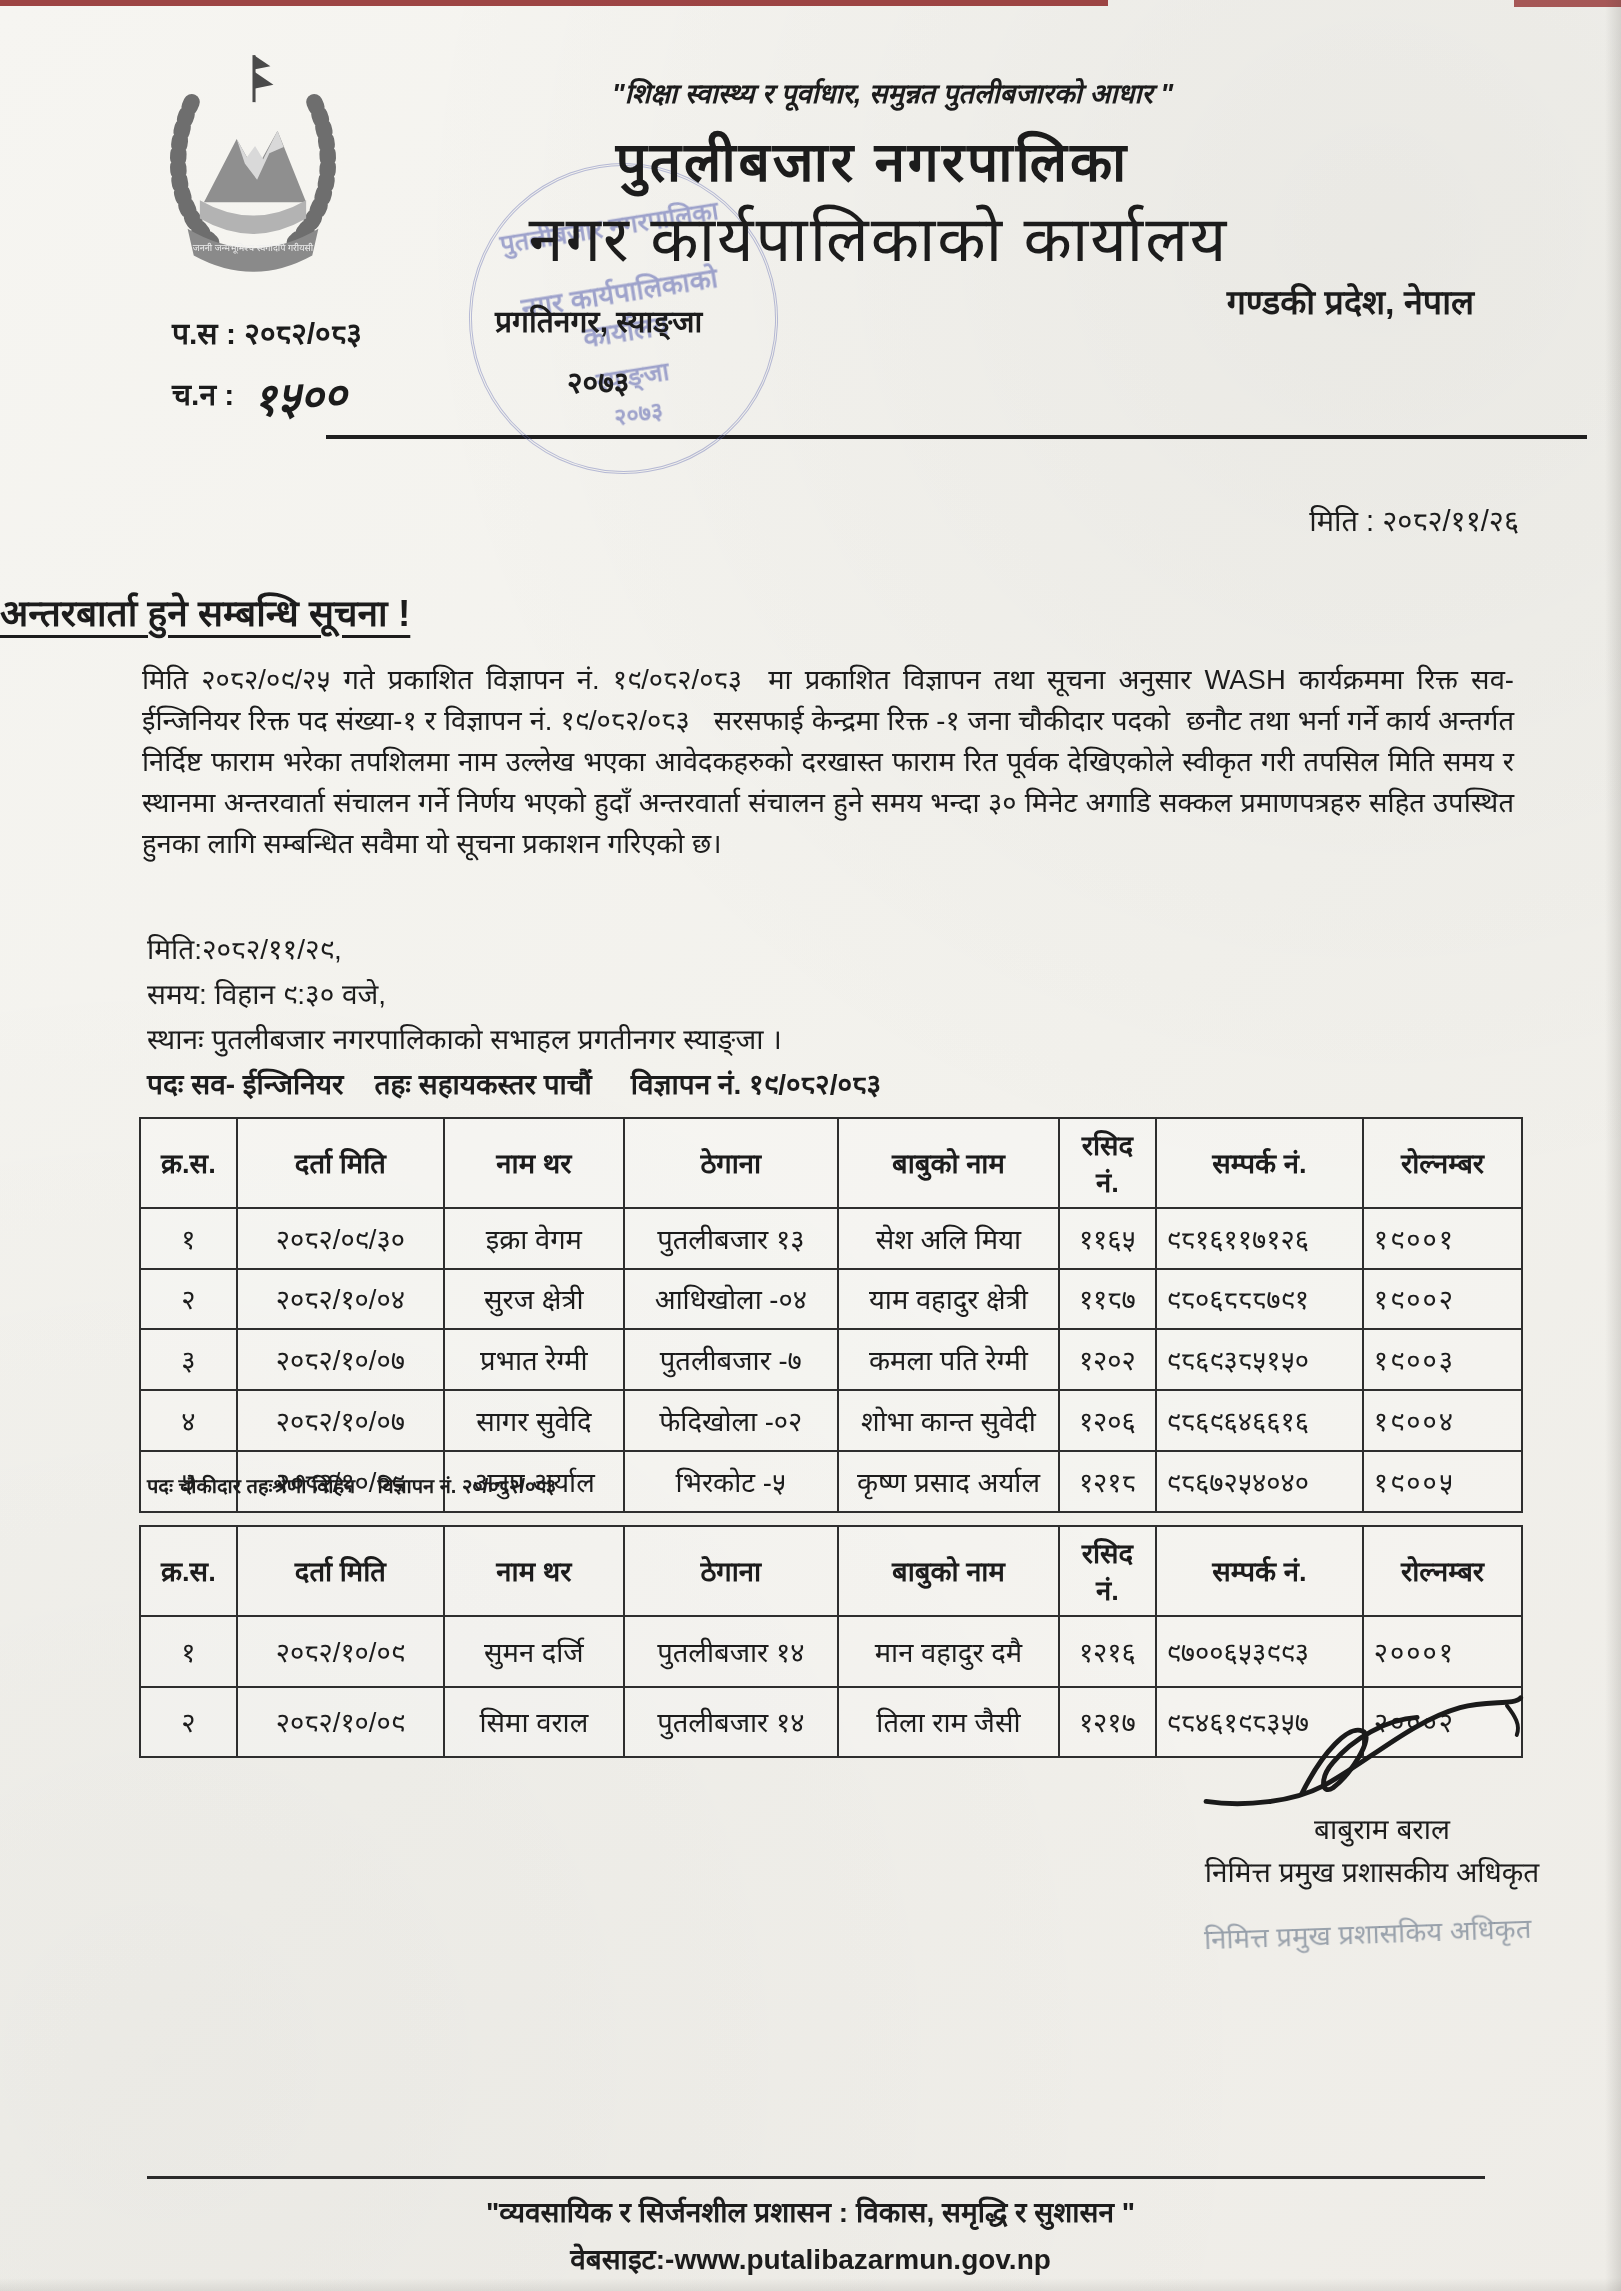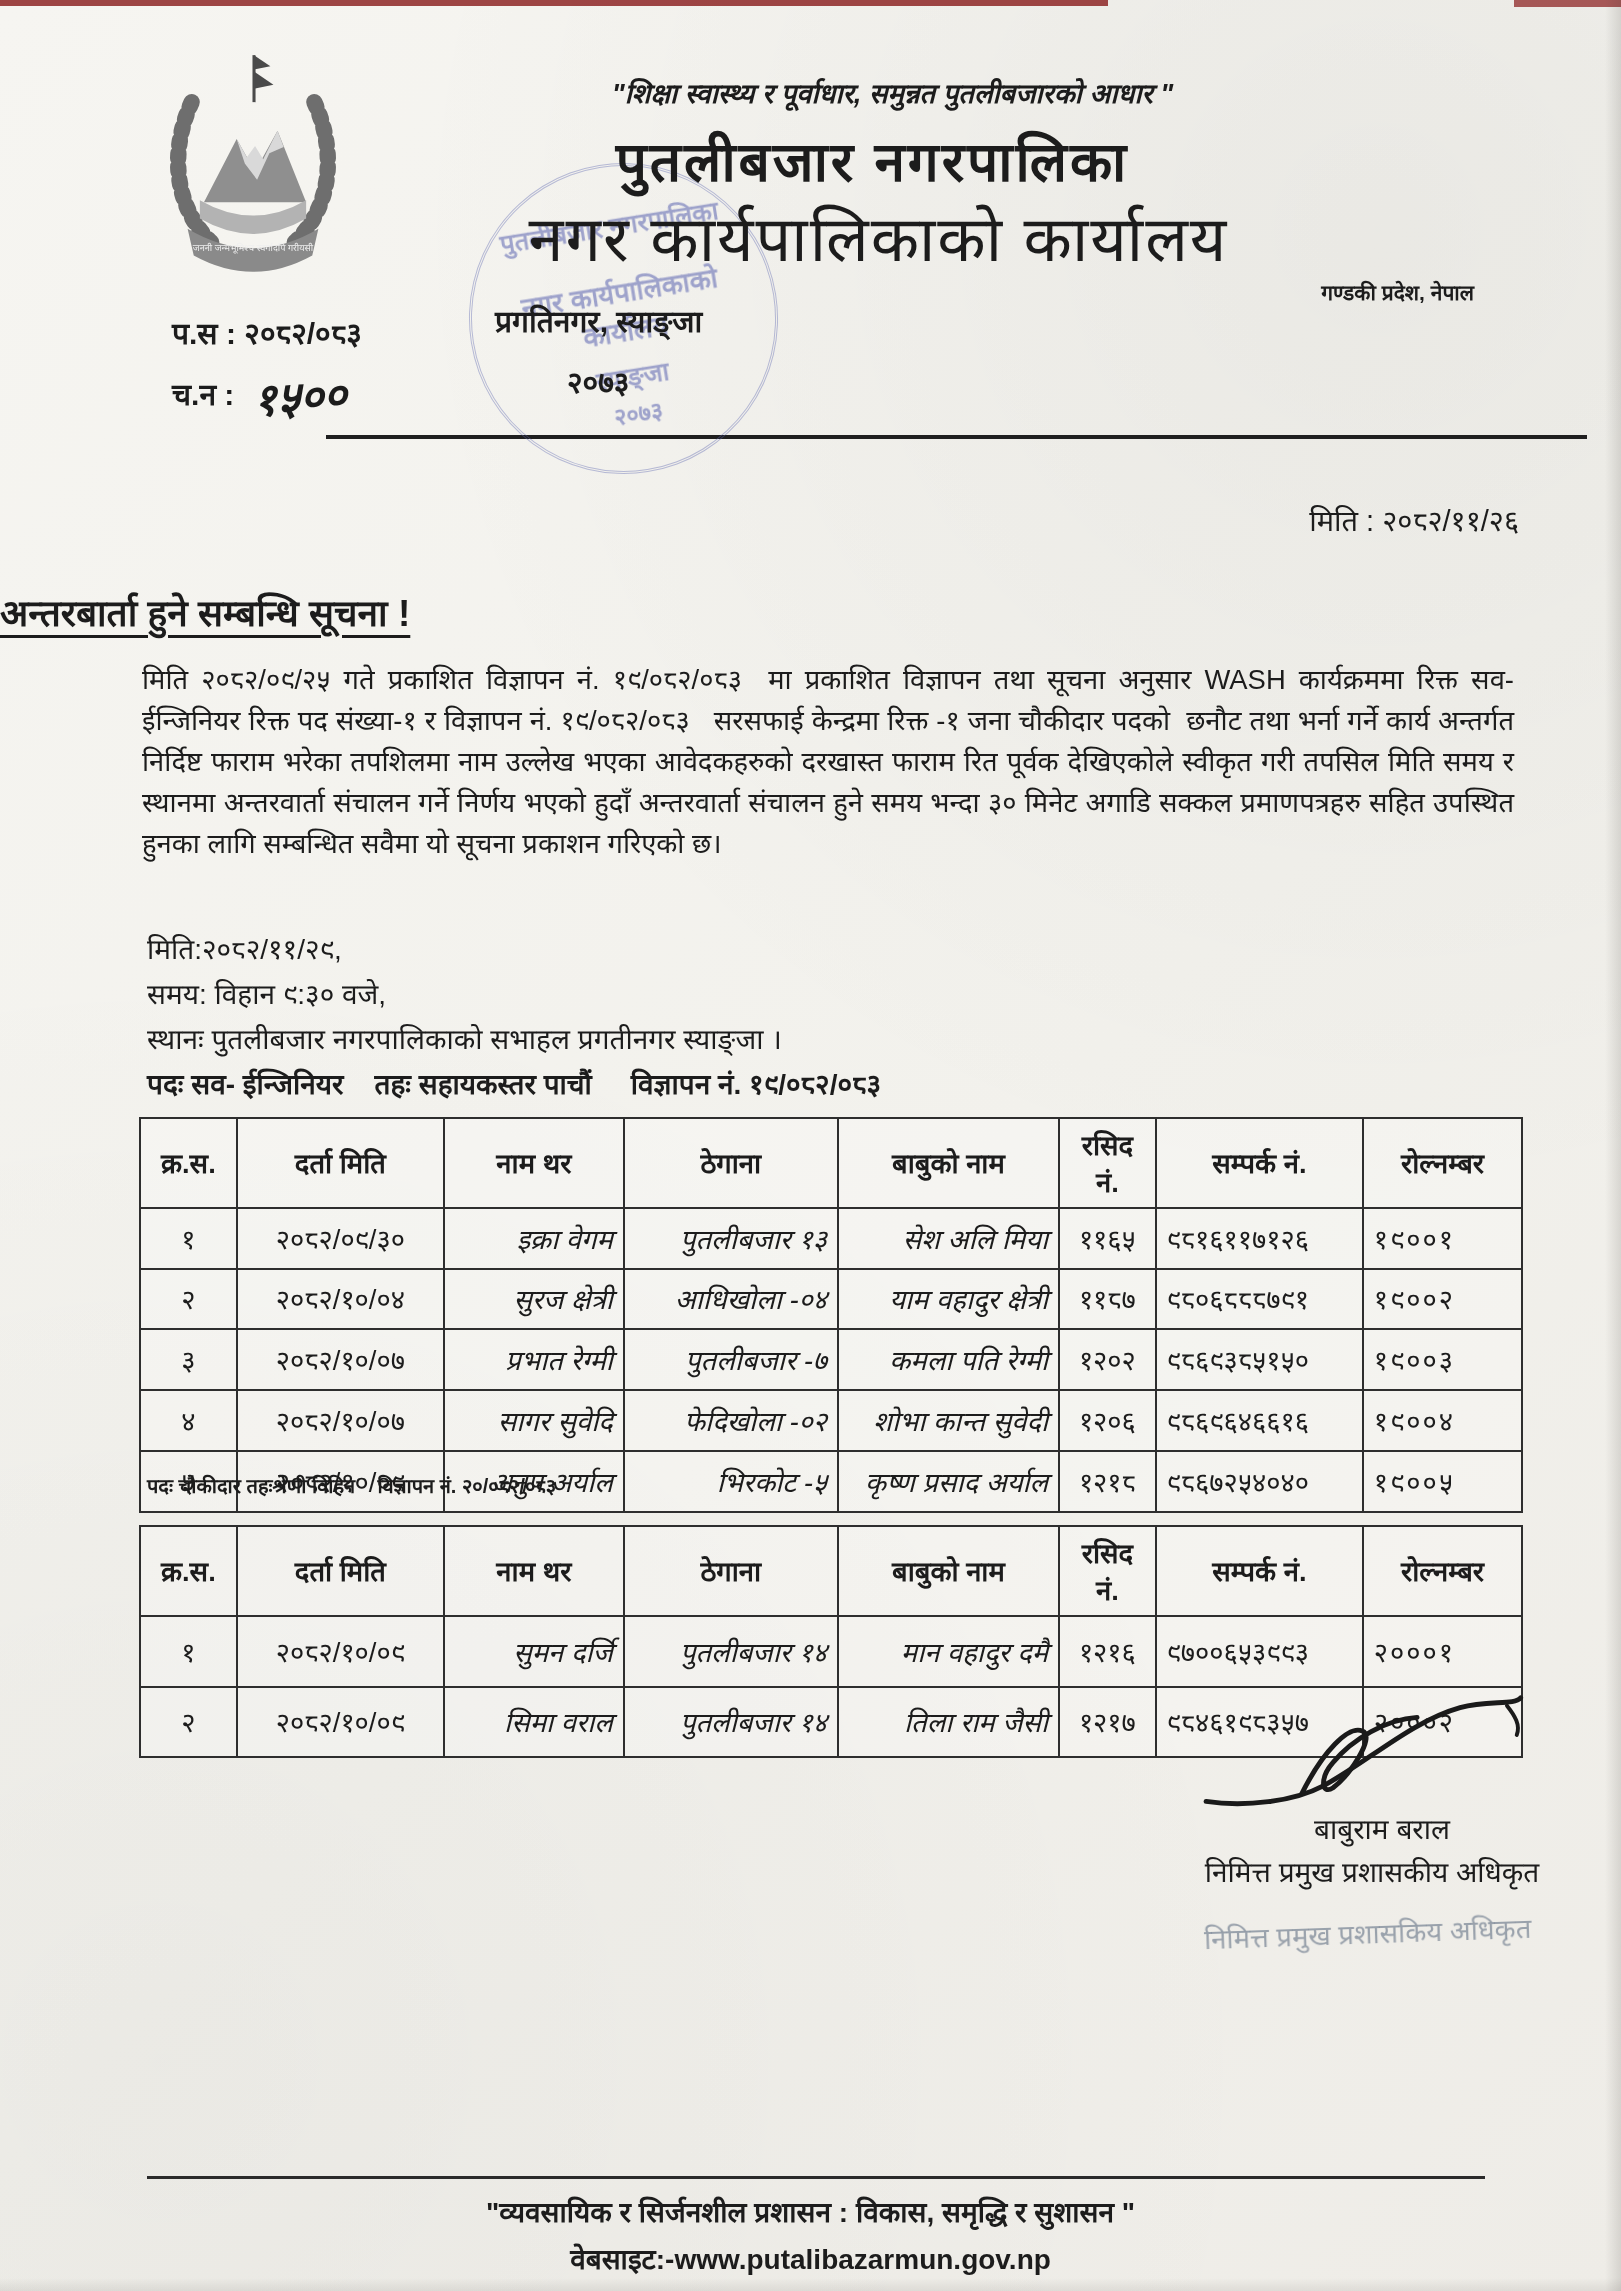--- a/index.html
+++ b/index.html
@@ -22,21 +22,21 @@
   .scan-top-red{left:0;top:0;width:1108px;height:5.9px;background:#8d2626;opacity:.85;}
   .scan-top-red2{left:1514px;top:0;width:107px;height:6.9px;background:#8d2626;opacity:.75;}
   .scan-right-shade{right:0;top:0;width:15.7px;height:100%;background:linear-gradient(to left,rgba(60,55,50,.14),transparent);}
   .scan-bottom-shade{left:0;bottom:0;width:100%;height:13.7px;background:linear-gradient(to top,rgba(60,55,50,.10),transparent);}
 
   
   .emblem{left:145px;top:49px;width:216px;height:235px;}
   .tagline{left:510px;top:74px;width:765px;text-align:center;font-size:27.4px;font-weight:700;font-style:italic;}
   .municipality{left:294px;top:122px;width:1157px;text-align:center;font-size:55px;font-weight:800;letter-spacing:2.9px;z-index:3;}
   .office{left:271px;top:194px;width:1215px;text-align:center;font-size:63px;font-weight:400;letter-spacing:2px;z-index:3;}
-  .province{top:278px;right:147px;font-size:21px;font-weight:700;z-index:3;}
+  .province{top:278px;right:147px;font-size:34px;font-weight:700;z-index:3;}
   .place{left:495px;top:300px;font-size:30px;font-weight:700;z-index:3;}
   .stamp-year-black{left:567px;top:361px;font-size:30px;font-weight:700;z-index:3;}
   .refline{left:172px;top:312px;font-size:30px;font-weight:700;z-index:3;}
   .dispatchline{left:172px;top:365px;font-size:30px;font-weight:700;z-index:3;}
   .handwrite{display:inline-block;font-family:"DejaVu Serif",serif;font-style:italic;font-weight:600;font-size:45px;transform:rotate(-4deg);margin-left:9.8px;vertical-align:-7.8px;}
   .divider{left:326px;top:435px;width:1261px;height:3.9px;background:#1f1f1f;}
 
   
   .stamp-top{left:459px;top:157px;width:329px;height:323px;transform:rotate(-9deg);color:#5а63b0;z-index:1;}
   .stamp-top,.stamp-top *{color:#5a63b0;}
@@ -57,21 +57,21 @@
   .details{left:147px;top:927px;font-size:28px;line-height:45px;}
   .details .pos{font-weight:700;}
 
   table.roster{border-collapse:collapse;width:1384px;table-layout:fixed;background:rgba(255,255,255,.25);}
   table.roster th,table.roster td{border:2px solid #2e2e2e;padding:5.9px 9.8px;font-size:27.4px;}
   table.roster th{font-weight:700;text-align:center;height:76px;}
   .t1 td{height:47px;}
   .t2 td{height:57px;}
   td.c0{text-align:center;}
   td.c1{text-align:center;}
-  td.c2,td.c3,td.c4{text-align:right;font-style:italic;}
+  td.c2,td.c3,td.c4{text-align:center;}
   td.c5{text-align:center;}
   td.c6{text-align:left;padding-left:15.7px;}
   td.c7{text-align:left;padding-left:17.6px;letter-spacing:2px;}
   .tbl1wrap{left:139px;top:1117px;}
   .post2{left:147px;top:1472px;font-size:20px;font-weight:700;}
   .tbl2wrap{left:139px;top:1525px;}
 
   
   .sig-svg{left:1176px;top:1692px;width:363px;height:127px;z-index:3;}
   .sig-name{left:1225px;top:1809px;width:314px;text-align:center;font-size:28px;}

